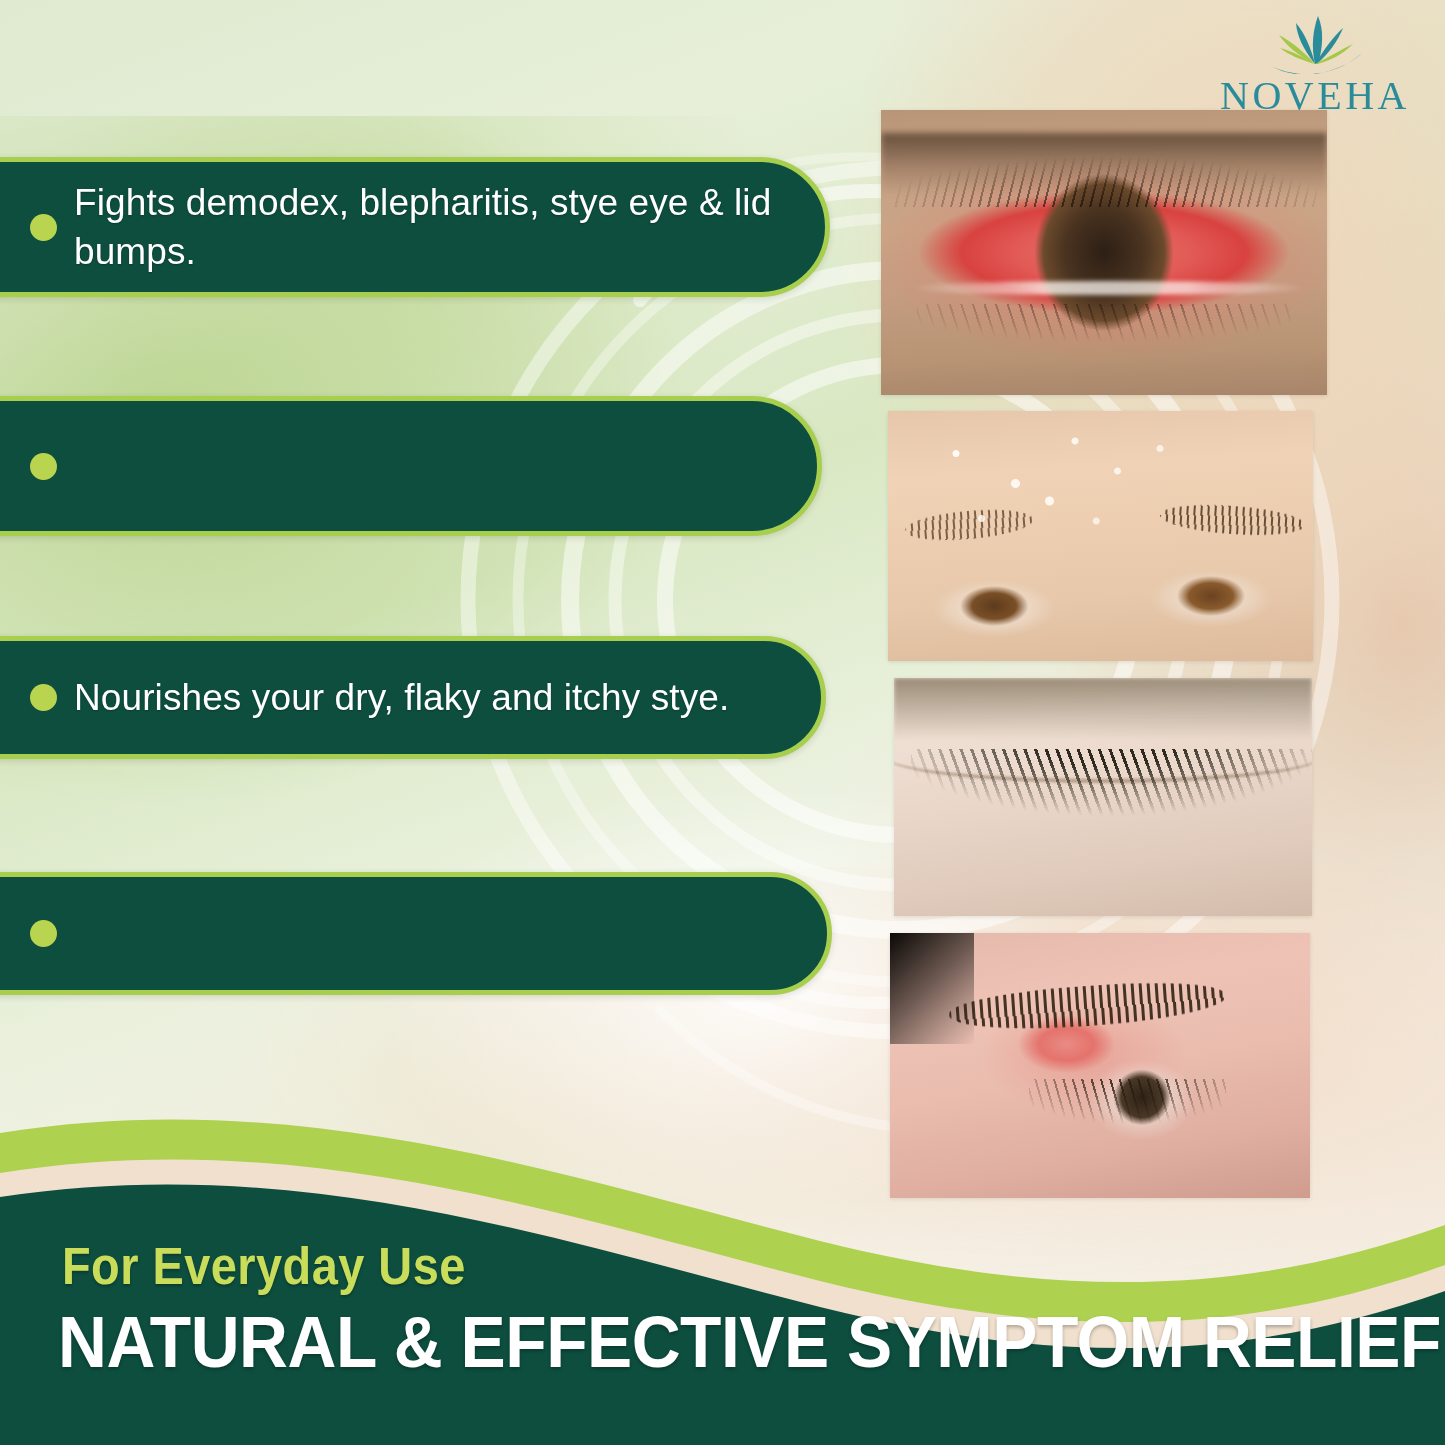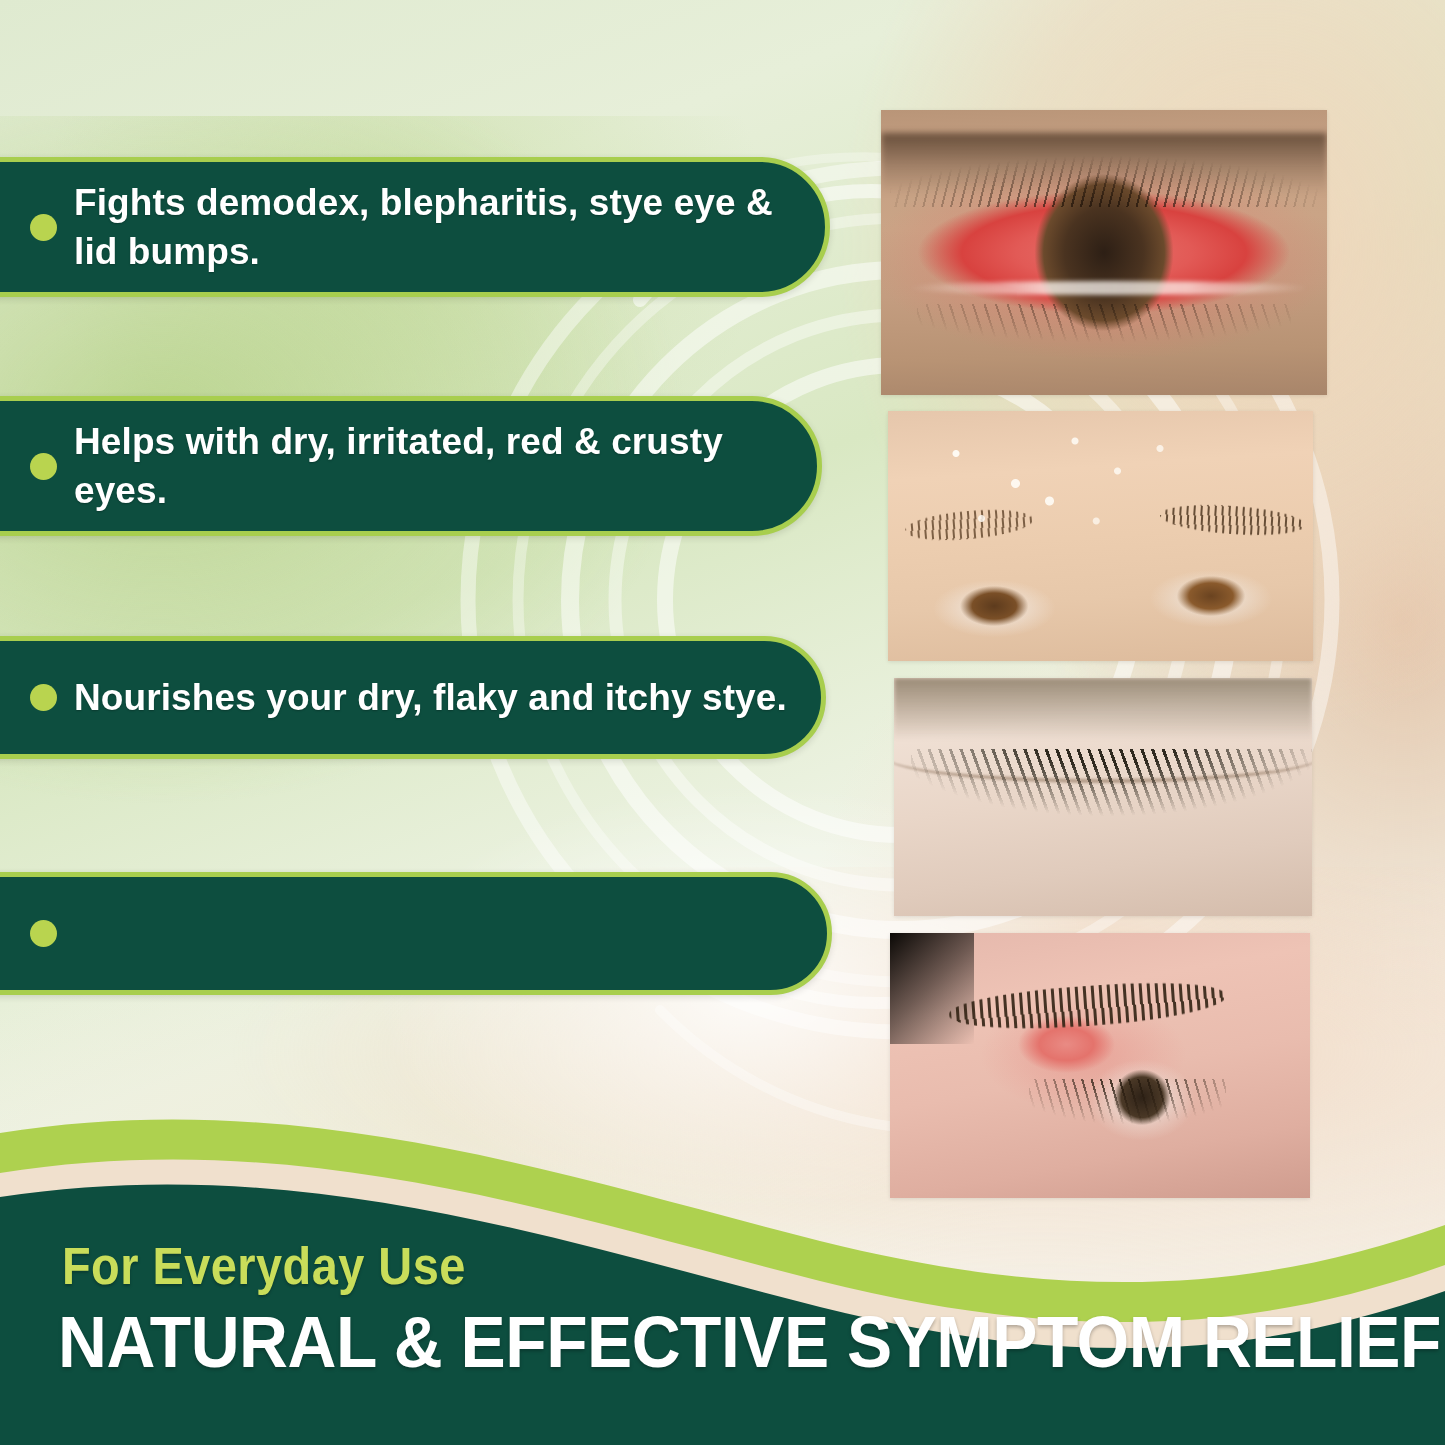--- a/index.html
+++ b/index.html
@@ -64,21 +64,21 @@
     width:27px; height:27px; border-radius:50%;
     background:#b9d44f;
     margin-left:95px;
     margin-right:17px;
   }
   .pill .ptext{
     color:#ffffff;
     font-size:37px;
     line-height:1.33;
     letter-spacing:.1px;
-    font-weight:700;
+    font-weight:400;
     padding-right:34px;
     text-shadow:0 1px 2px rgba(0,0,0,.25);
   }
 
   #pill0{ top:157px;  width:900px; height:140px; }
   #pill1{ top:396px;  width:892px; height:140px; }
   #pill2{ top:636px;  width:896px; height:123px; }
   #pill3{ top:872px;  width:902px; height:123px; }
 
   
@@ -318,32 +318,47 @@
     </div>
   </div>
 
   <div class="pill" id="pill0">
     <span class="dot"></span>
     <span class="ptext">Fights demodex, blepharitis, stye eye &amp; lid bumps.</span>
   </div>
 
   <div class="pill" id="pill1">
     <span class="dot"></span>
-    <span class="ptext">Helps with dry, irritated, red &amp; crusty eyes.</span>
   </div>
 
   <div class="pill" id="pill2">
     <span class="dot"></span>
     <span class="ptext">Nourishes your dry, flaky and itchy stye.</span>
   </div>
 
   <div class="pill" id="pill3">
     <span class="dot"></span>
   </div>
 
+  <div class="logo">
+    <div class="mark">
+      <svg width="120" height="62" viewBox="0 0 120 62">
+        <g transform="translate(60,52)">
+          <path d="M0,0 C-4,-18 -2,-34 3,-48 C9,-34 8,-17 3,0 Z" fill="#2a8b9b"></path>
+          <path d="M0,0 C-12,-15 -18,-28 -19,-41 C-10,-30 -4,-16 0,0 Z" fill="#2a8b9b"></path>
+          <path d="M0,0 C10,-16 18,-27 28,-36 C23,-23 13,-10 2,0 Z" fill="#2a8b9b"></path>
+          <path d="M0,0 C-18,-9 -29,-19 -36,-29 C-24,-23 -11,-12 0,0 Z" fill="#a6c84a"></path>
+          <path d="M0,0 C-14,-4 -26,-9 -35,-16 C-23,-13 -10,-6 0,0 Z" fill="#a6c84a"></path>
+          <path d="M0,0 C16,-8 27,-15 38,-20 C28,-10 15,-3 2,0 Z" fill="#a6c84a"></path>
+          <path d="M-44,2 C-26,12 -4,13 14,7 C30,2 40,-4 47,-11 C36,-1 22,6 6,9 C-12,12 -30,9 -44,2 Z" fill="#2a8b9b"></path>
+        </g>
+      </svg>
+    </div>
+    <div class="brand">NOVEHA</div>
+  </div>
 
   <div class="bottom">
     <svg width="1445" height="400" viewBox="0 0 1445 400" preserveAspectRatio="none">
       <path d="M0,88 C300,40 560,130 820,196 C1060,256 1250,250 1445,180 L1445,400 L0,400 Z" fill="#aed14f"></path>
       <path d="M0,128 C300,80 560,170 820,236 C1060,296 1250,290 1445,220 L1445,400 L0,400 Z" fill="#f0e0cd"></path>
       <path d="M0,152 C300,106 560,196 820,262 C1060,322 1250,316 1445,246 L1445,400 L0,400 Z" fill="#0d4e3f"></path>
     </svg>
 
     <div class="banner-text">
       <div class="eyebrow">For Everyday Use</div>

